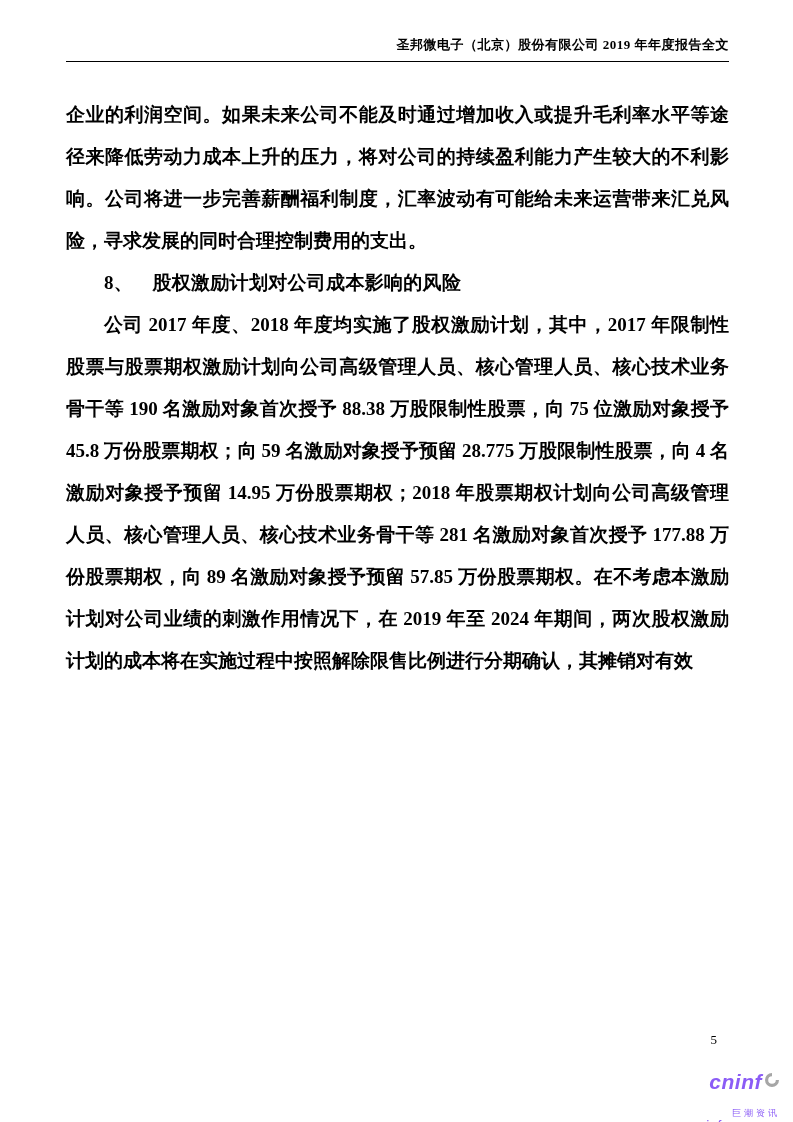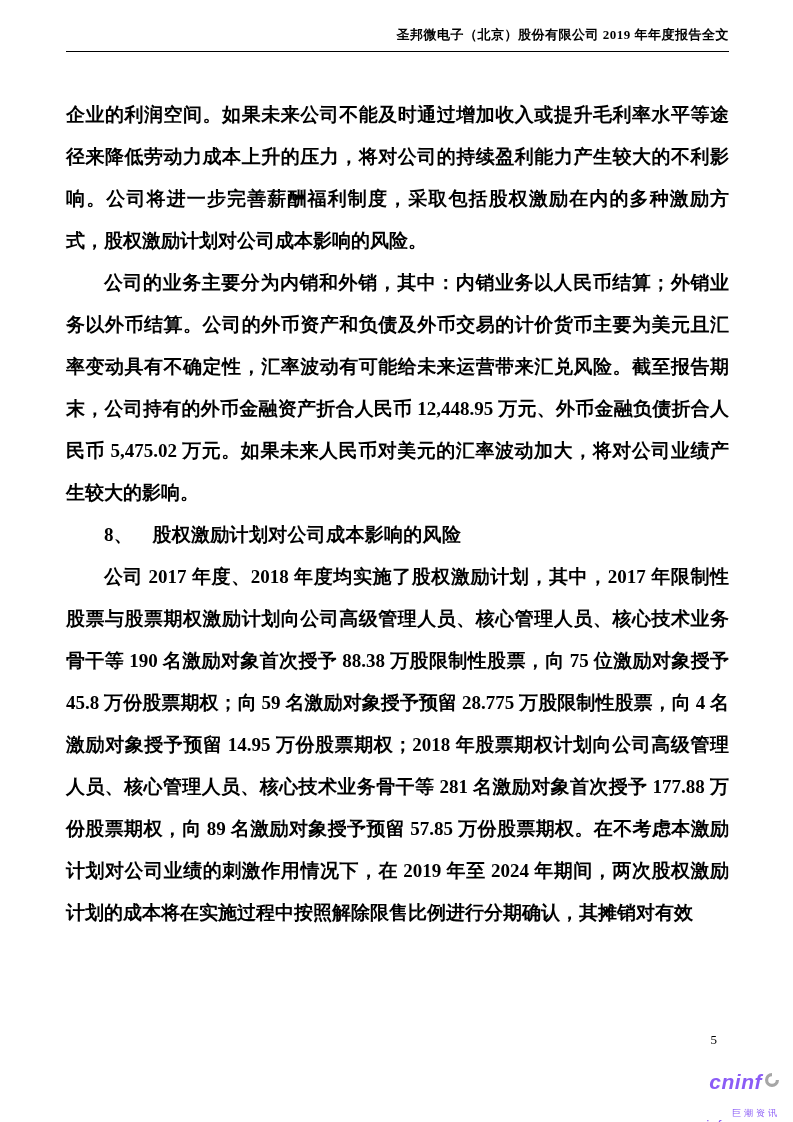--- a/index.html
+++ b/index.html
@@ -14,21 +14,21 @@
     font-family: "Liberation Serif", "DejaVu Serif", serif;
     color: #000;
     overflow: hidden;
   }
 
   
   .header {
     position: absolute;
     left: 66px;
     right: 64px;
-    top: 26px;
+    top: 36px;
     border-bottom: 1.5px solid #000;
     padding-bottom: 7px;
     text-align: right;
   }
   .header-title {
     font-size: 13px;
     font-weight: bold;
     letter-spacing: 0.5px;
     white-space: nowrap;
   }
@@ -95,22 +95,21 @@
 </head>
 <body>
 
 <div class="page">
 
   <div class="header">
     <div class="header-title">圣邦微电子（北京）股份有限公司 2019 年年度报告全文</div>
   </div>
 
   <div class="doc-body">
-      <p class="paragraph">企业的利润空间。如果未来公司不能及时通过增加收入或提升毛利率水平等途径来降低劳动力成本上升的压力，将对公司的持续盈利能力产生较大的不利影响。公司将进一步完善薪酬福利制度，采取包括股权激励在内的多种激励方式，股权激励计划对公司成本影响的风险。</p>
-      <p class="paragraph indent">公司的业务主要分为内销和外销，其中：内销业务以人民币结算；外销业务以外币结算。公司的外币资产和负债及外币交易的计价货币主要为美元且汇率变动具有不确定性，汇率波动有可能给未来运营带来汇兑风险。截至报告期末，公司持有的外币金融资产折合人民币 12,448.95 万元、外币金融负债折合人民币 5,475.02 万元。如果未来人民币对美元的汇率波动加大，将对公司业绩产生较大的影响。</p>
+      <p class="paragraph">企业的利润空间。如果未来公司不能及时通过增加收入或提升毛利率水平等途径来降低劳动力成本上升的压力，将对公司的持续盈利能力产生较大的不利影响。公司将进一步完善薪酬福利制度，汇率波动有可能给未来运营带来汇兑风险，寻求发展的同时合理控制费用的支出。</p>
       <p class="heading indent">8、　股权激励计划对公司成本影响的风险</p>
       <p class="paragraph indent">公司 2017 年度、2018 年度均实施了股权激励计划，其中，2017 年限制性股票与股票期权激励计划向公司高级管理人员、核心管理人员、核心技术业务骨干等 190 名激励对象首次授予 88.38 万股限制性股票，向 75 位激励对象授予 45.8 万份股票期权；向 59 名激励对象授予预留 28.775 万股限制性股票，向 4 名激励对象授予预留 14.95 万份股票期权；2018 年股票期权计划向公司高级管理人员、核心管理人员、核心技术业务骨干等 281 名激励对象首次授予 177.88 万份股票期权，向 89 名激励对象授予预留 57.85 万份股票期权。在不考虑本激励计划对公司业绩的刺激作用情况下，在 2019 年至 2024 年期间，两次股权激励计划的成本将在实施过程中按照解除限售比例进行分期确认，其摊销对有效</p>
     </div>
 
   <div class="page-number">5</div>
 
   <div class="logo">
     <div class="logo-top">
       <span class="logo-text">cninf</span>
       <span class="logo-icon">

